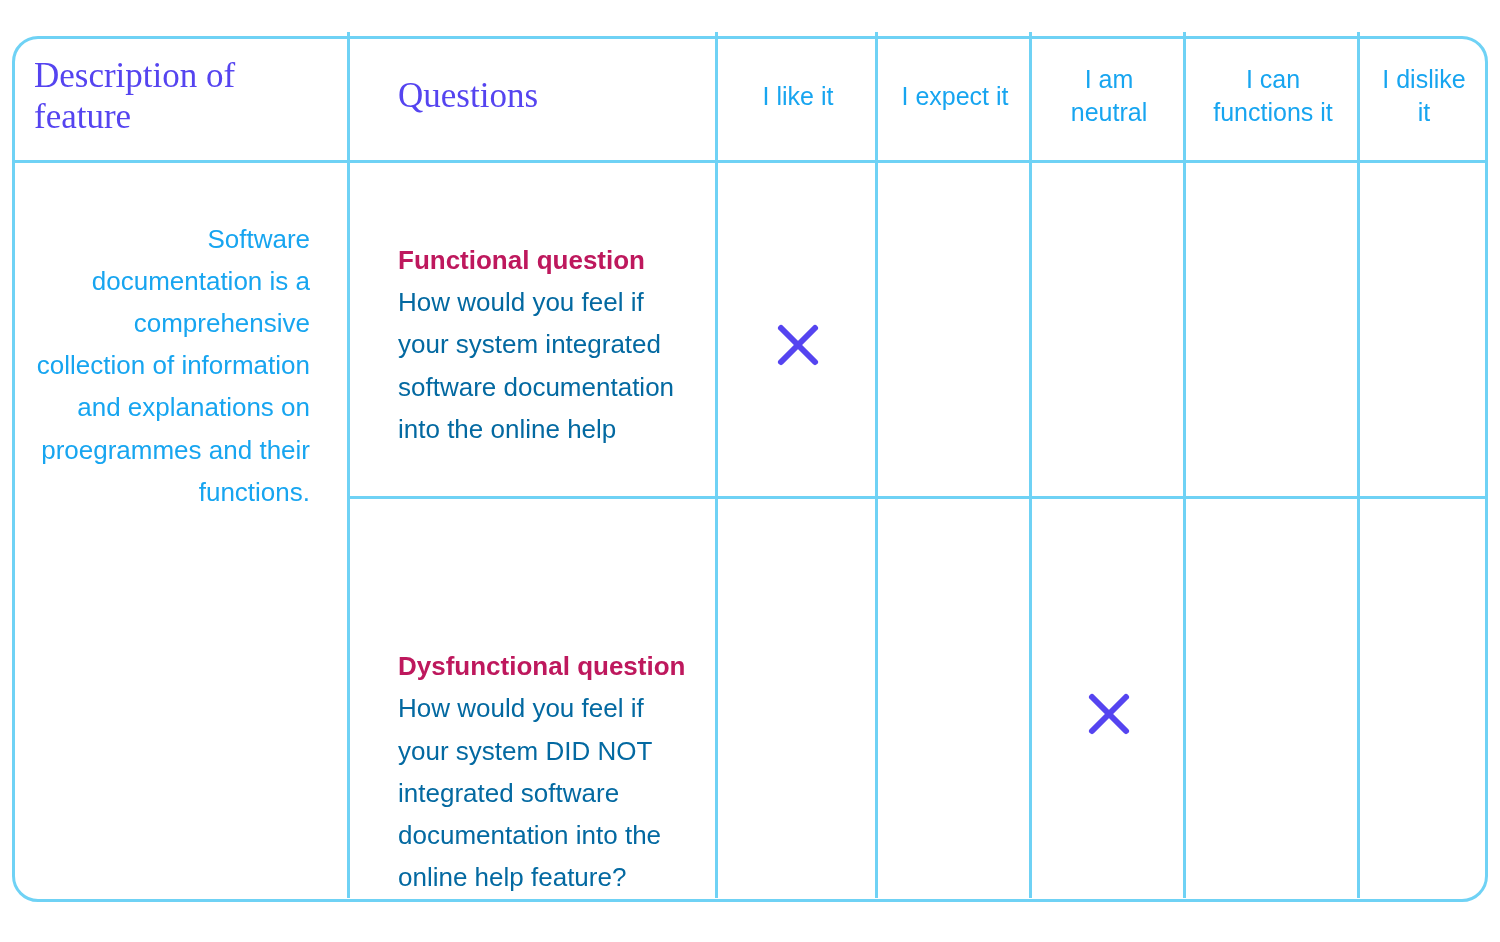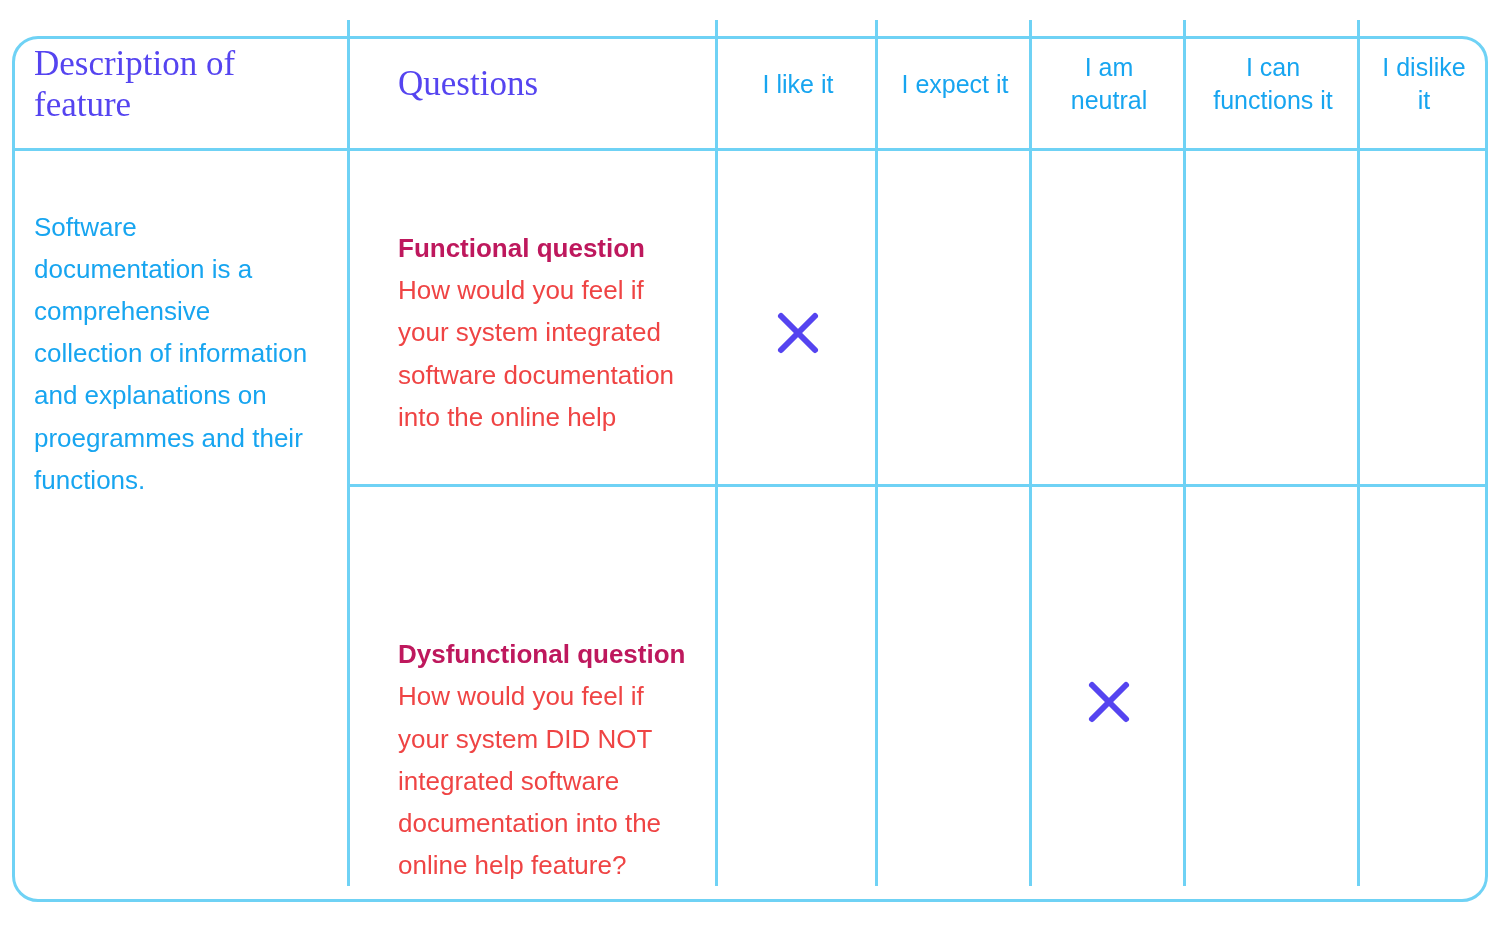--- a/index.html
+++ b/index.html
@@ -27,21 +27,21 @@
     height: 866px;
     border: 3px solid #6fd2f5;
     border-radius: 26px;
     background: #ffffff;
   }
 
   
   .grid {
     position: absolute;
     left: 12px;
-    top: 20px;
+    top: 32px;
     width: 1476px;
     height: 866px;
     display: grid;
     grid-template-columns: 338px 368px 160px 154px 154px 174px 128px;
     grid-template-rows: 128px 1fr 1fr;
   }
 
   .cell {
     position: relative;
     padding: 0;
@@ -124,20 +124,21 @@
     align-items: flex-start;
     padding: 58px 40px 0 22px;
   }
 
   .body-text {
     font-family: "Liberation Sans", sans-serif;
     color: #17a5f0;
     font-size: 26px;
     line-height: 1.62;
     font-weight: 400;
+    text-align: right;
   }
 
   .cell-q-body {
     display: flex;
     align-items: center;
     padding: 0 26px 0 48px;
   }
 
   .cell-q-body.top { align-items: center; }
   .cell-q-body.bottom { align-items: flex-end; }
@@ -149,21 +150,21 @@
   .q-title {
     font-family: "Liberation Sans", sans-serif;
     color: #be185d;
     font-size: 26px;
     line-height: 1.62;
     font-weight: 700;
   }
 
   .q-body {
     font-family: "Liberation Sans", sans-serif;
-    color: #ef4444;
+    color: #0369a1;
     font-size: 26px;
     line-height: 1.62;
     font-weight: 400;
   }
 
   .q-body b, .q-emph {
     font-weight: 400;
   }
 
   

